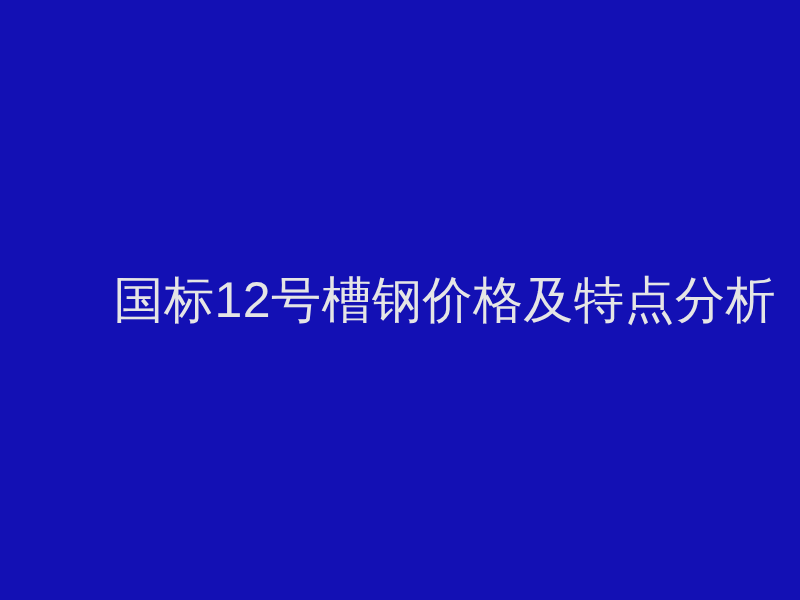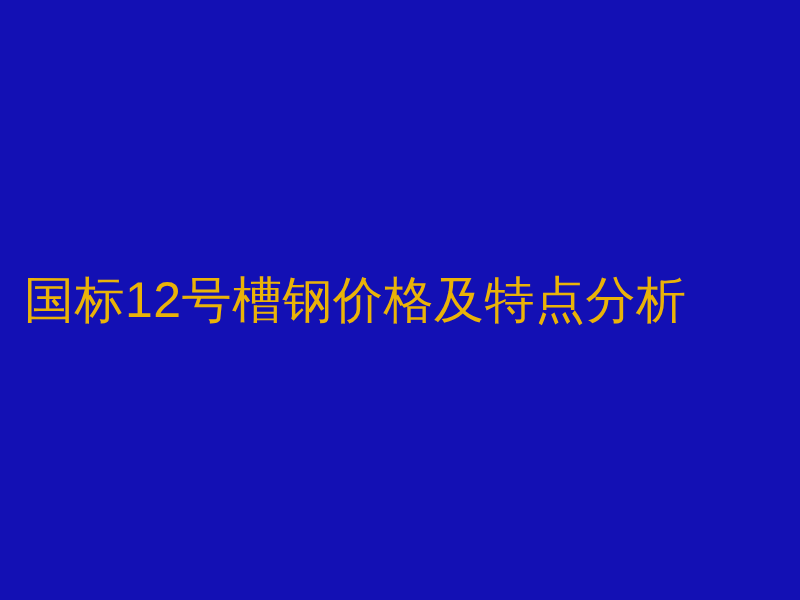--- a/index.html
+++ b/index.html
@@ -50,17 +50,17 @@
     -webkit-font-smoothing: antialiased;
   }
 </style>
 </head>
 <body>
 
 <div class="slide-canvas" style="background-color: rgb(19, 16, 180);">
 
   <div class="title-block">
 
-    <h1 class="slide-title" style="color: #eab308; text-align: left;">国标12号槽钢价格及特点分析</h1>
+    <h1 class="slide-title" style="color: #e5e5e5; text-align: right;">国标12号槽钢价格及特点分析</h1>
 
   </div>
 
 </div>
 
 </body></html>

